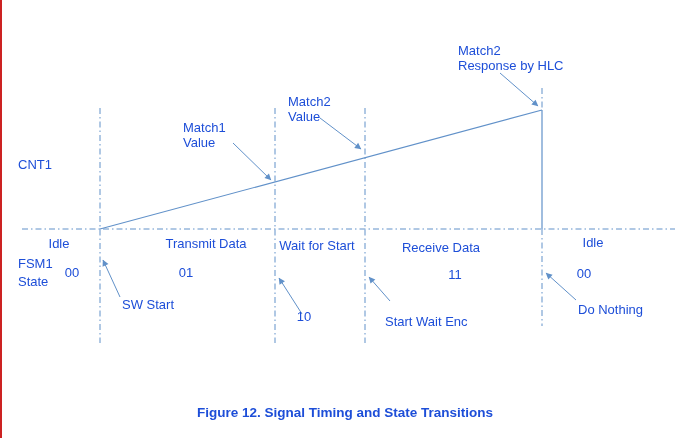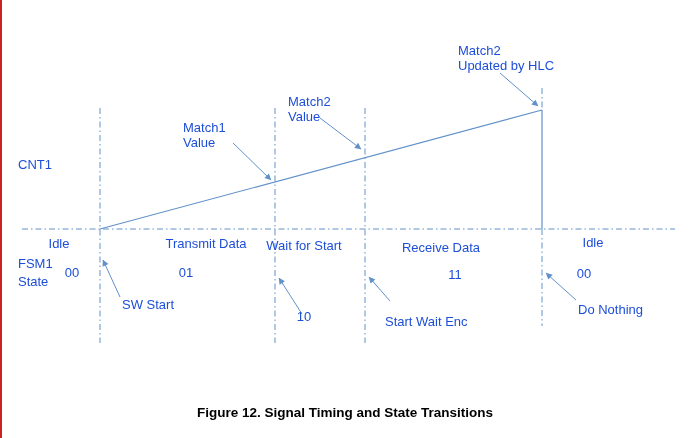--- a/index.html
+++ b/index.html
@@ -25,21 +25,21 @@
   }
   .two-line{line-height:15px;}
   .fsm{line-height:18px;}
   .ctr{transform:translateX(-50%);}
   .caption{
     position:absolute;
     left:345px;top:405px;
     transform:translateX(-50%);
     font-size:13.5px;
     font-weight:bold;
-    color:#000000;
+    color:#1d4ed8;
     white-space:nowrap;
   }
 </style>
 </head>
 <body>
 
 <div class="page">
 
   <div class="red-edge"></div>
 
@@ -82,26 +82,26 @@
     <span style="display:block;">Value</span>
   </div>
 
   <div class="lbl two-line" style="left:288px;top:94px;">
     <span style="display:block;">Match2</span>
     <span style="display:block;">Value</span>
   </div>
 
   <div class="lbl two-line" style="left:458px;top:43px;">
     <span style="display:block;">Match2</span>
-    <span style="display:block;">Updated by HLC</span>
+    <span style="display:block;">Response by HLC</span>
   </div>
 
   <div class="lbl ctr" style="left:59px;top:236px;">Idle</div>
   <div class="lbl ctr" style="left:206px;top:236px;">Transmit Data</div>
-  <div class="lbl ctr" style="left:304px;top:238px;">Wait for Start</div>
+  <div class="lbl ctr" style="left:317px;top:238px;">Wait for Start</div>
   <div class="lbl ctr" style="left:441px;top:240px;">Receive Data</div>
   <div class="lbl ctr" style="left:593px;top:235px;">Idle</div>
 
   <div class="lbl ctr" style="left:72px;top:265px;">00</div>
   <div class="lbl ctr" style="left:186px;top:265px;">01</div>
   <div class="lbl ctr" style="left:304px;top:266px;margin-top:43px;">10</div>
   <div class="lbl ctr" style="left:455px;top:267px;">11</div>
   <div class="lbl ctr" style="left:584px;top:266px;">00</div>
 
   <div class="lbl" style="left:122px;top:297px;">SW Start</div>

